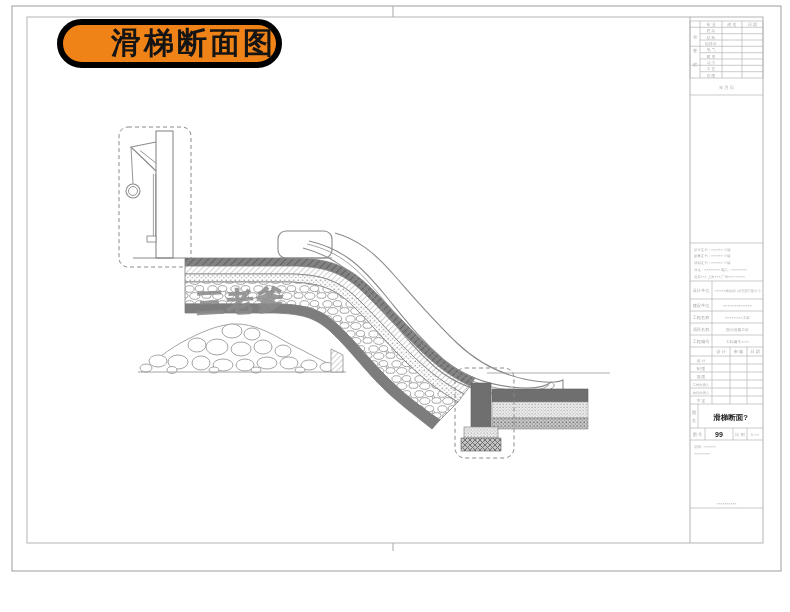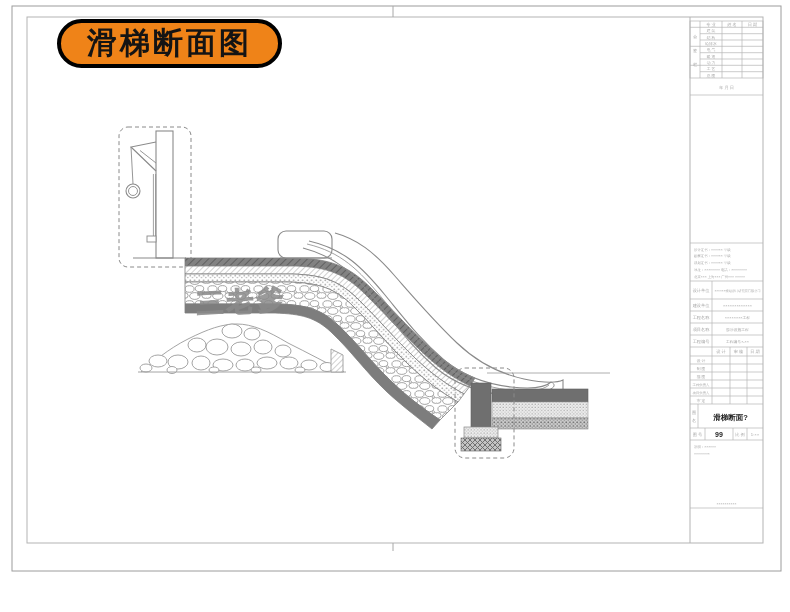--- a/index.html
+++ b/index.html
@@ -1,17 +1,17 @@
 <!DOCTYPE html>
 <html><head>
 <meta charset="utf-8">
 <style>
   html,body{margin:0;padding:0;background:#fff;}
   body{width:790px;height:612px;position:relative;font-family:"Liberation Sans",sans-serif;overflow:hidden;}
-  #banner{position:absolute;left:57px;top:19px;width:225px;height:49px;background:#ef8318;border:4px solid #000000;border-radius:26px;box-sizing:border-box;display:flex;align-items:center;justify-content:center;}
+  #banner{position:absolute;left:57px;top:19px;width:225px;height:49px;background:#ef8318;border:6px solid #000000;border-radius:26px;box-sizing:border-box;display:flex;align-items:center;justify-content:flex-end;}
   #banner span{font-size:30px;font-weight:bold;color:#141414;letter-spacing:3px;}
   svg{position:absolute;left:0;top:0;}
   text{fill:#a9a9a9;}
   .lbl{font-size:4.2px;}
   .val{font-size:3.8px;}
   .tiny{font-size:3.4px;}
   .boldname{font-size:7.5px;font-weight:bold;fill:#1e1e1e;}
   .boldno{font-size:7px;font-weight:bold;fill:#1e1e1e;}
   .wm{font-size:27px;font-weight:bold;fill:#999;opacity:.85;letter-spacing:3px;}
 </style>

